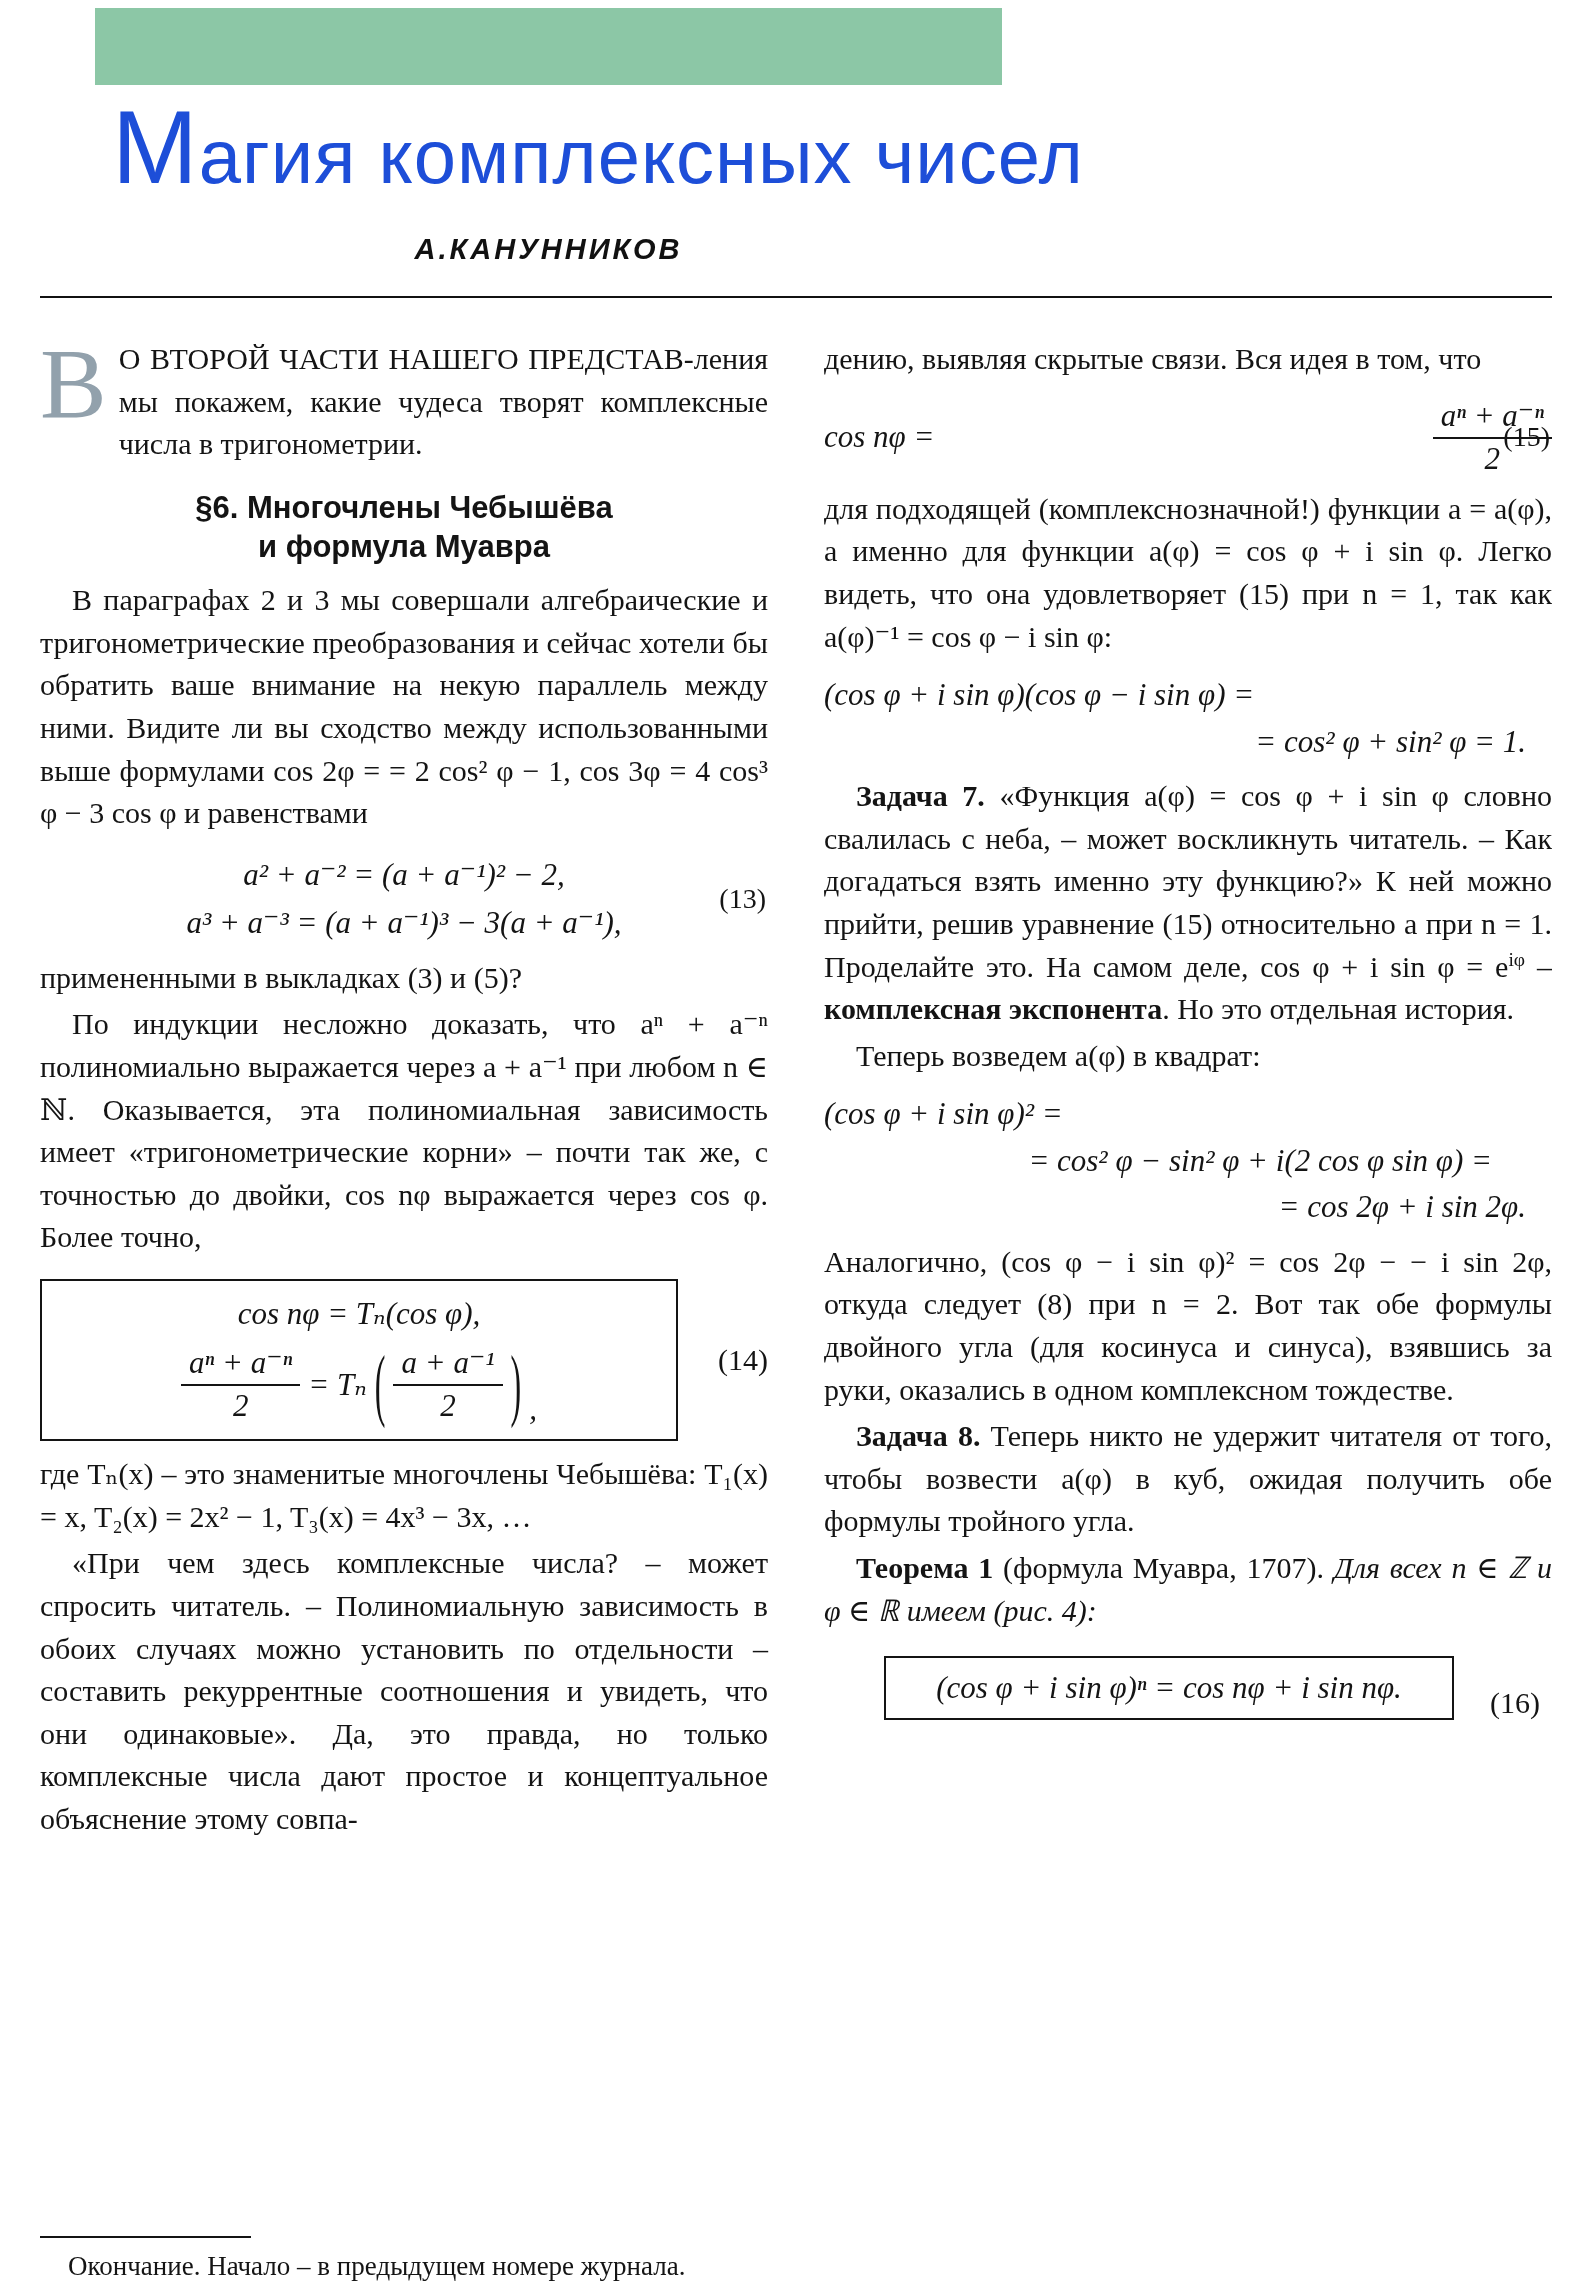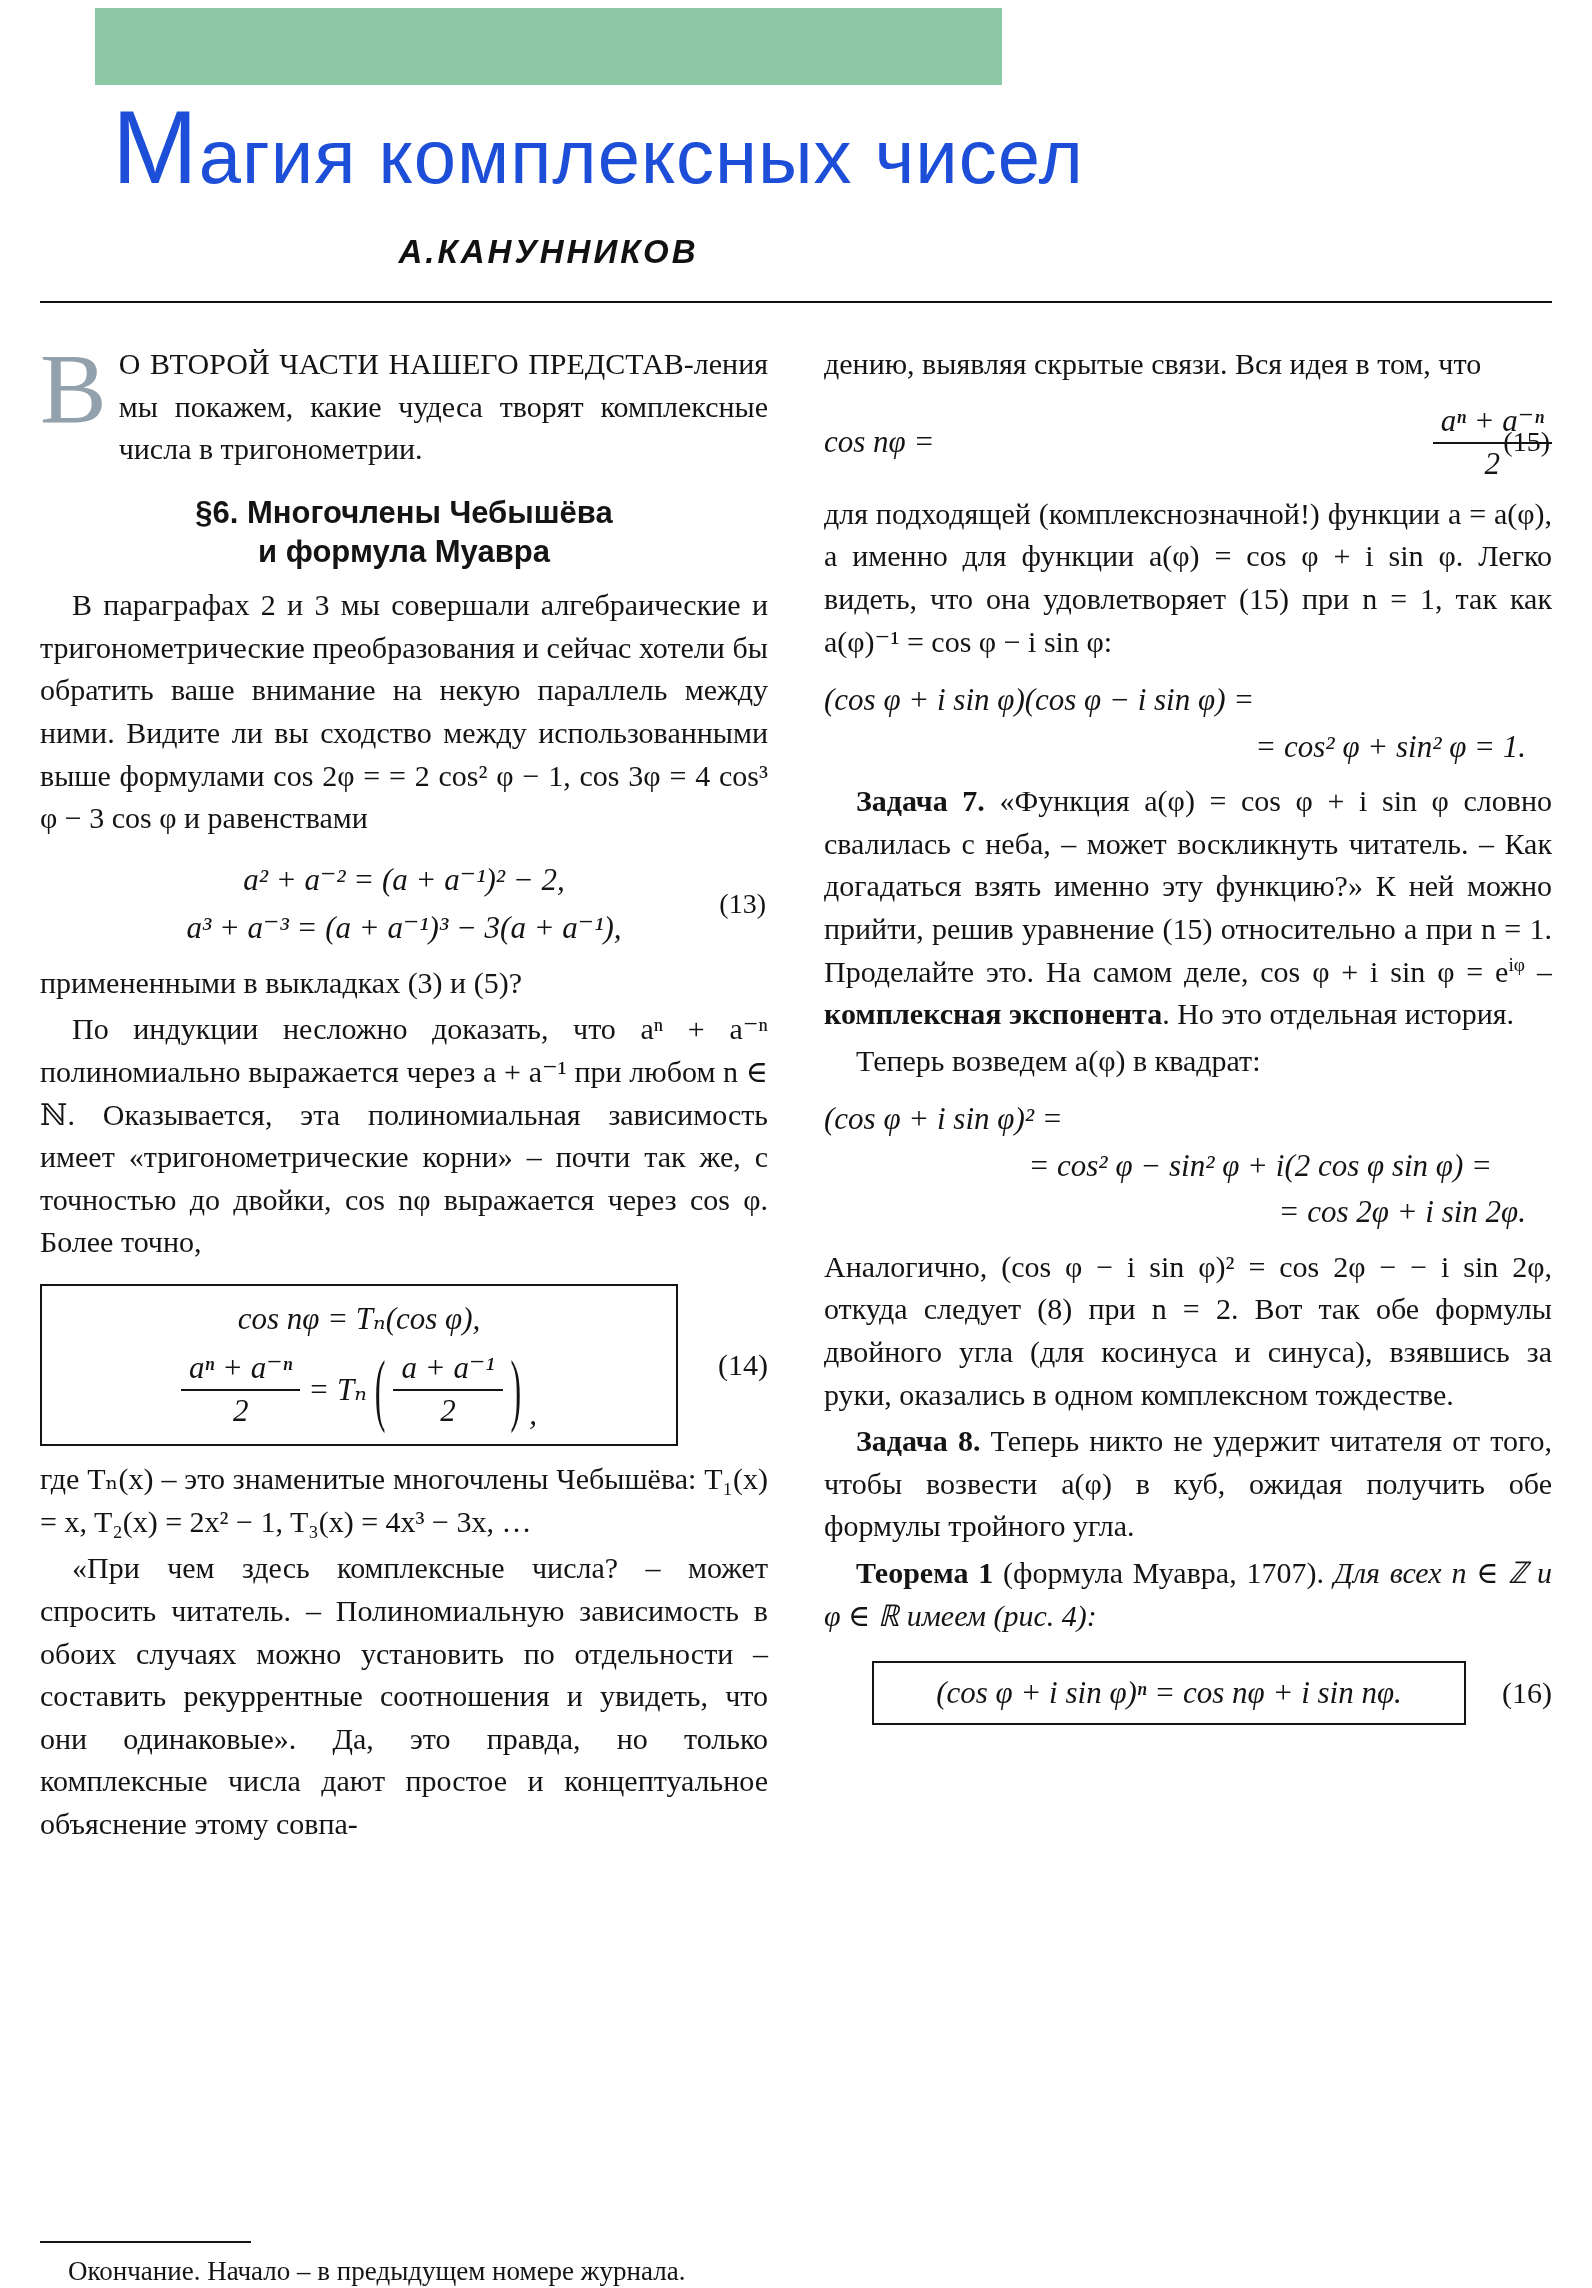--- a/index.html
+++ b/index.html
@@ -17,21 +17,21 @@
     margin:96px 0 0 72px;
     font-family:"Liberation Sans","DejaVu Sans",sans-serif;
     font-weight:400; font-size:76px; line-height:1; letter-spacing:1px; color:#1d4ed8;
     white-space:nowrap;
   }
   .title .initial { font-size:103px; }
 
   .author {
     width:907px; margin:34px 0 0 55px; text-align:center;
     font-family:"Liberation Sans","DejaVu Sans",sans-serif;
-    font-weight:bold; font-style:italic; font-size:33px; letter-spacing:3px; color:#111;
+    font-weight:bold; font-style:italic; font-size:29px; letter-spacing:3px; color:#111;
   }
 
   .rule { margin-top:30px; border-top:2.5px solid #111; }
 
   .columns { display:flex; gap:56px; margin-top:40px; height:1948px; overflow:hidden; }
   .col { flex:1; display:flex; flex-direction:column; }
 
   p.para {
     font-size:30px; line-height:1.42; text-align:justify; text-indent:32px;
     margin-bottom:4px;
@@ -69,21 +69,21 @@
   .tag-out { width:74px; text-align:right; font-size:30px; }
 
   .eq15 { position:relative; display:flex; justify-content:space-between; align-items:center; gap:14px; margin:14px 0 12px; font-size:31px; }
   .eq15 .lhs { font-style:italic; }
 
   .deq { font-size:31px; font-style:italic; margin:10px 0; line-height:1.5; }
   .deq .l-left { text-align:left; }
   .deq .l-center { text-align:right; padding-right:60px; }
   .deq .l-right { text-align:right; padding-right:26px; }
 
-  .eq16wrap { display:flex; align-items:center; margin:20px 0 0;padding-left:48px; }
+  .eq16wrap { display:flex; align-items:flex-end; margin:20px 12px 0;padding-left:48px; }
   .eq16box { flex:1; border:2px solid #141414; padding:12px 8px; text-align:center; font-size:31px; font-style:italic; margin-right:12px; }
 
   b.run { font-weight:bold; }
   i.run { font-style:italic; }
   sup.run { font-size:0.65em; }
 
   .footnote { margin-top:auto; padding-top:14px; }
   .footnote-rule { width:211px; border-top:2px solid #141414; margin-bottom:10px; }
   .footnote-text { font-size:27px; line-height:1.4; text-align:justify; text-indent:28px; }
 </style>

